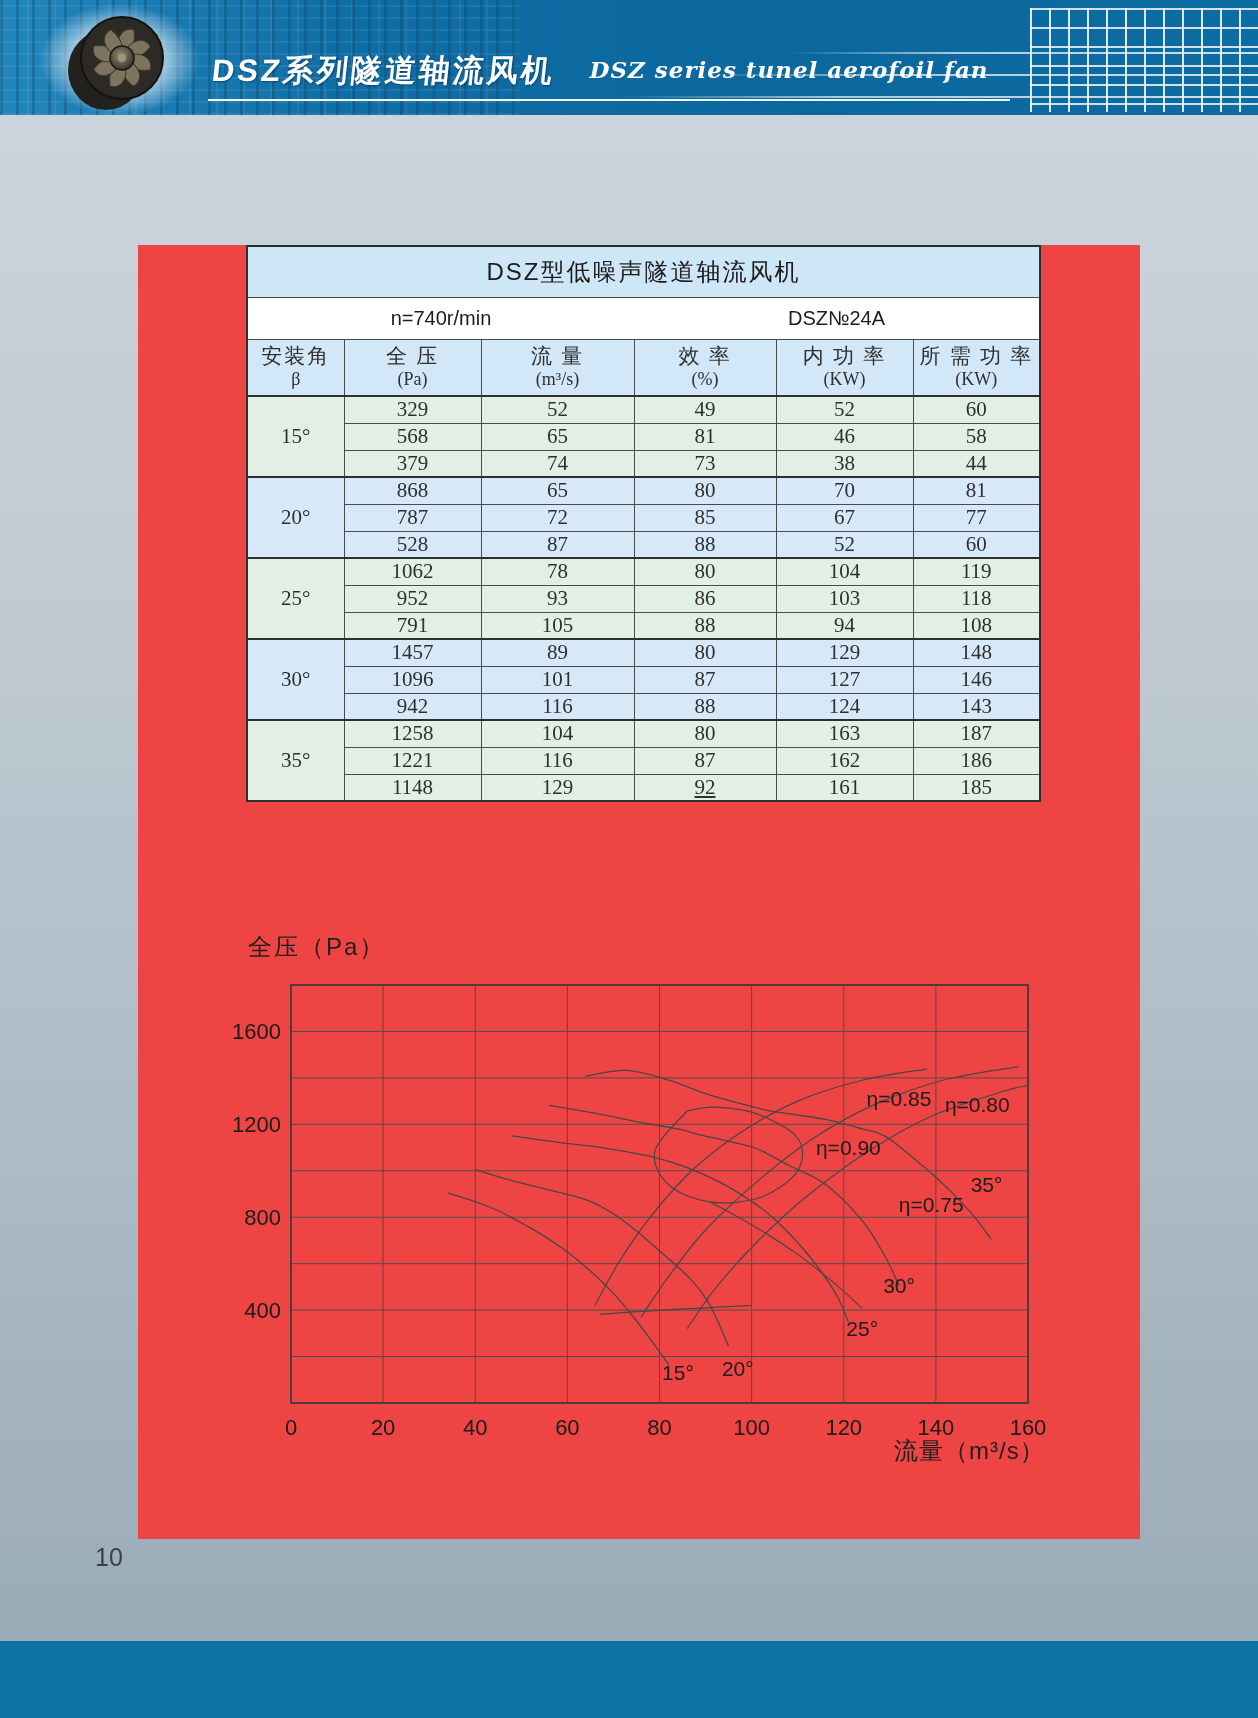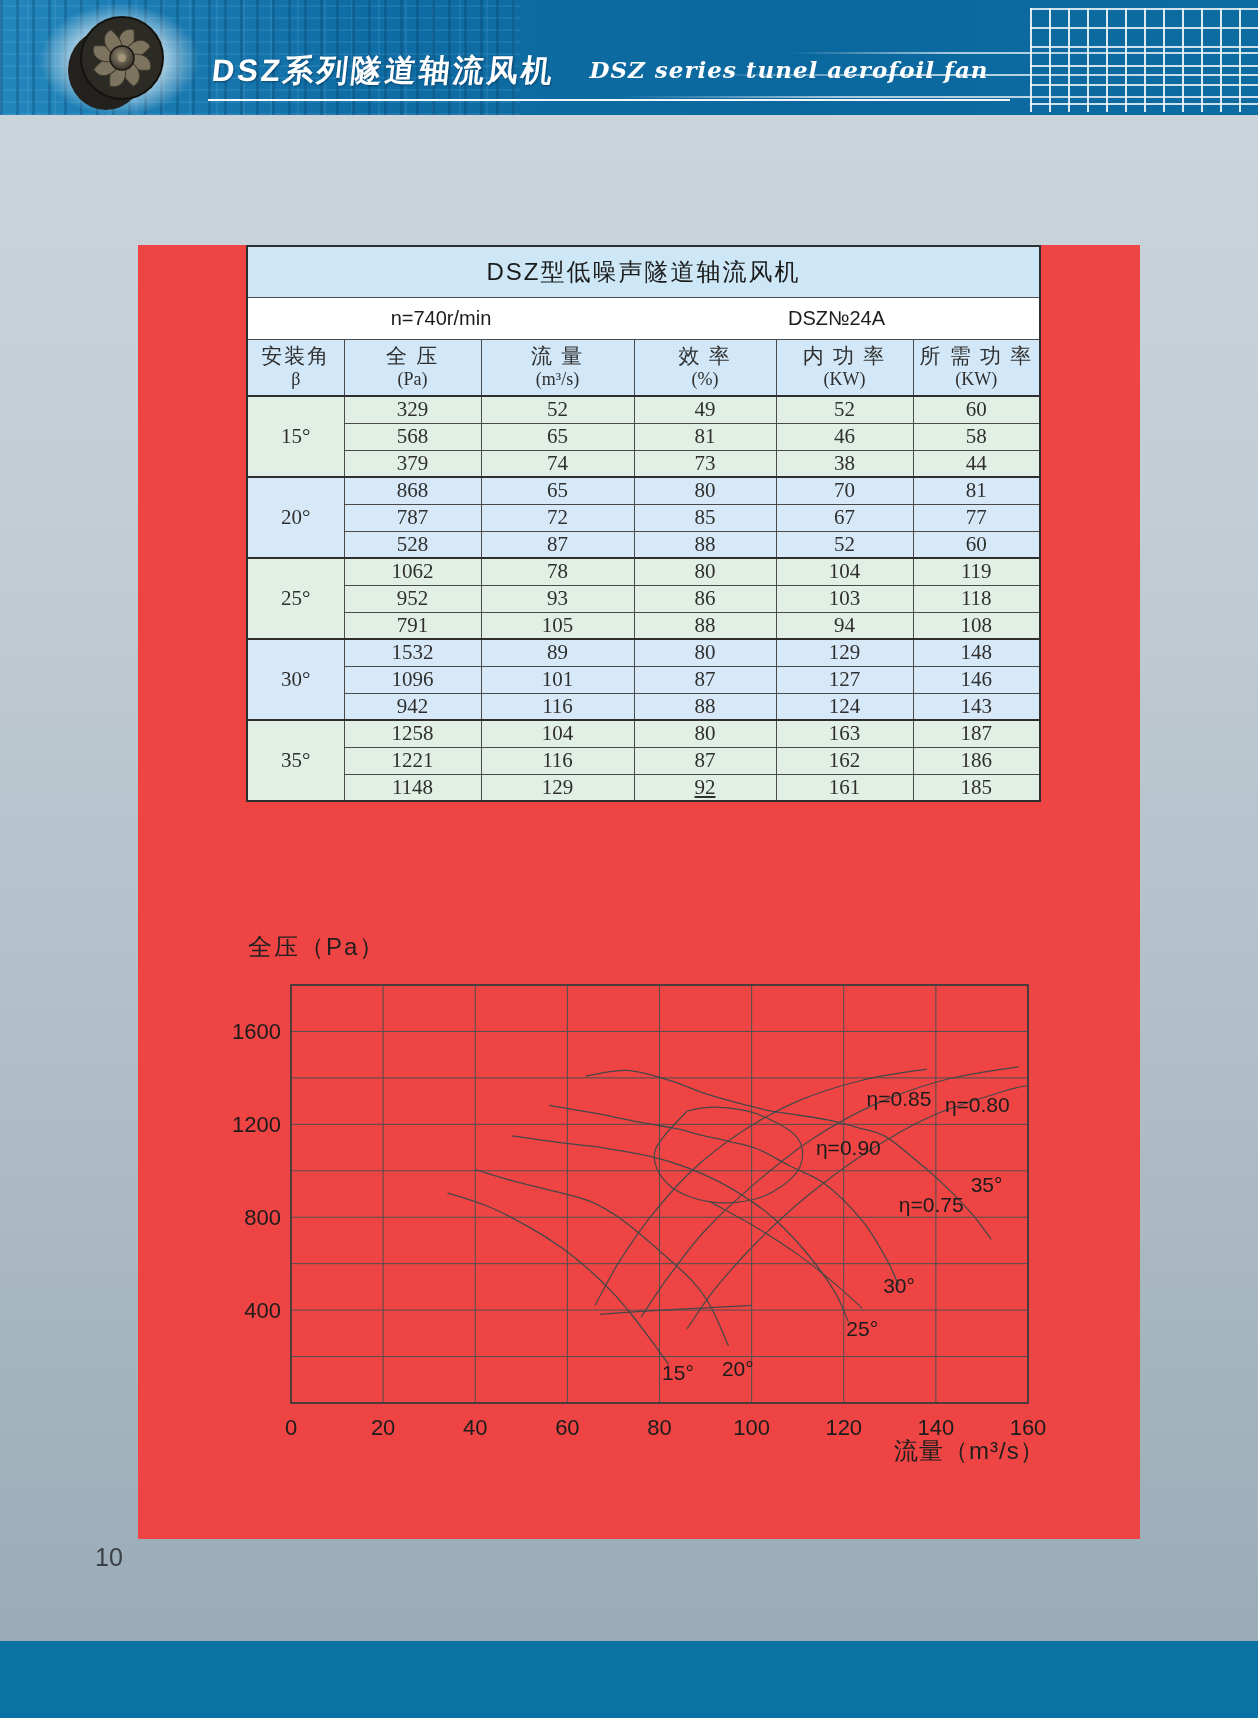--- a/index.html
+++ b/index.html
@@ -214,21 +214,21 @@
           </tr>
           <tr>
             <td style="background: rgb(225, 239, 228);">791</td>
             <td style="background: rgb(225, 239, 228);">105</td>
             <td style="background: rgb(225, 239, 228);">88</td>
             <td style="background: rgb(225, 239, 228);">94</td>
             <td style="background: rgb(225, 239, 228);">108</td>
           </tr>
           <tr class="group-start">
             <td rowspan="3" style="background: rgb(215, 233, 248);">30°</td>
-            <td style="background: rgb(215, 233, 248);">1532</td>
+            <td style="background: rgb(215, 233, 248);">1457</td>
             <td style="background: rgb(215, 233, 248);">89</td>
             <td style="background: rgb(215, 233, 248);">80</td>
             <td style="background: rgb(215, 233, 248);">129</td>
             <td style="background: rgb(215, 233, 248);">148</td>
           </tr>
           <tr>
             <td style="background: rgb(215, 233, 248);">1096</td>
             <td style="background: rgb(215, 233, 248);">101</td>
             <td style="background: rgb(215, 233, 248);">87</td>
             <td style="background: rgb(215, 233, 248);">127</td>

